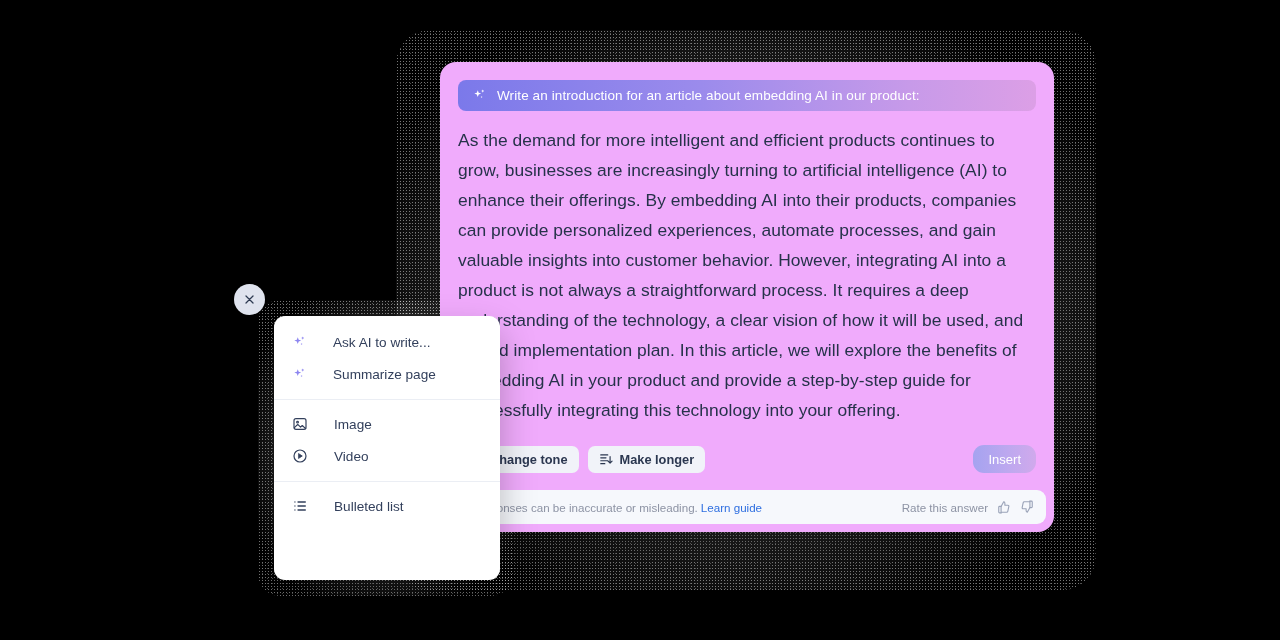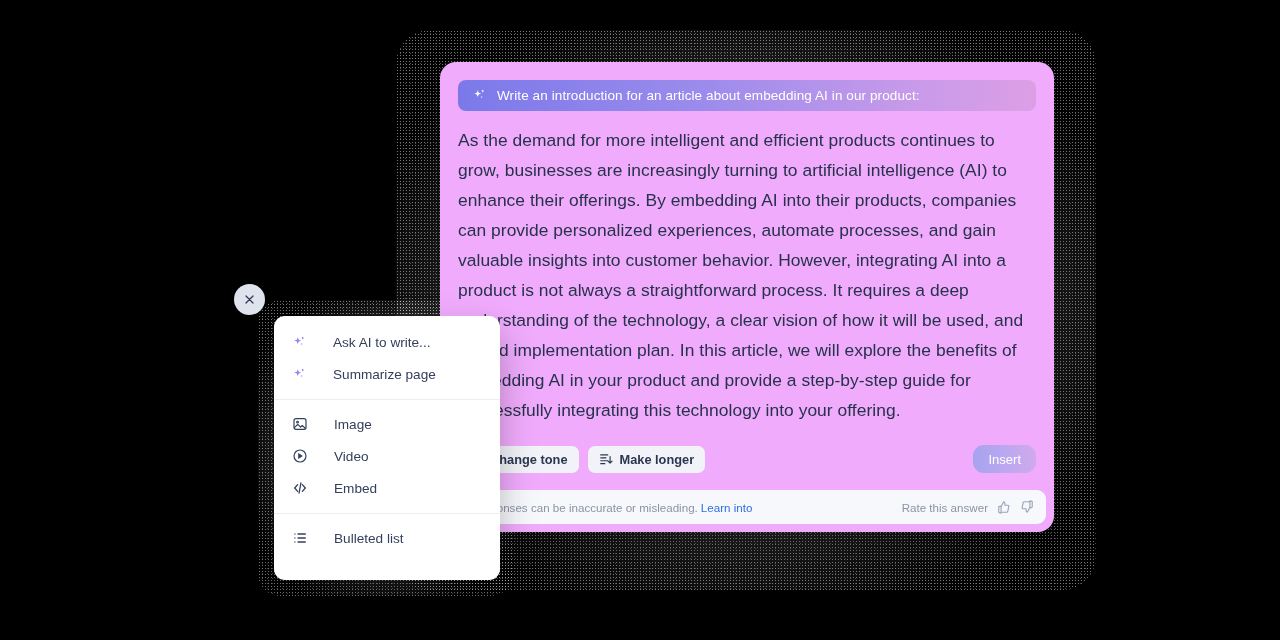--- a/index.html
+++ b/index.html
@@ -263,21 +263,21 @@
         </span>
         <span>Make longer</span>
       </button>
 
 
       <button id="insert-button">Insert</button>
     </div>
 
     <div id="card-footer">
       <span class="disclaimer">
-        <span>AI responses can be inaccurate or misleading.</span><span class="learn">Learn into</span>
+        <span>AI responses can be inaccurate or misleading.</span><span class="learn">Learn guide</span>
       </span>
 
       <span class="rate-group">
         <span class="rate-label">Rate this answer</span>
         <span>
           <svg class="thumb" viewBox="0 0 24 24" fill="none" stroke="#9aa3b8" stroke-width="1.9" stroke-linecap="round" stroke-linejoin="round">
             <path d="M7 22V11l4.5-8c1.2.2 2 1.1 2 2.4V9h5.2c1.1 0 1.9 1 1.6 2l-1.8 8.5c-.2.9-1 1.5-1.9 1.5H7z"></path>
             <path d="M7 11H4.5A1.5 1.5 0 003 12.5v8A1.5 1.5 0 004.5 22H7"></path>
           </svg>
         </span>
@@ -332,30 +332,20 @@
       <span>
         <svg class="mi-icon" viewBox="0 0 24 24" fill="none" stroke="#33405c" stroke-width="1.8" stroke-linecap="round" stroke-linejoin="round">
           <circle cx="12" cy="12" r="9"></circle>
           <path d="M10.2 8.6l5.2 3.4-5.2 3.4z" fill="#33405c" stroke-width="1.2"></path>
         </svg>
       </span>
       <span class="mi-label">Video</span>
     </div>
 
 
-    <div class="menu-item">
-      <span>
-        <svg class="mi-icon" viewBox="0 0 24 24" fill="none" stroke="#33405c" stroke-width="2" stroke-linecap="round" stroke-linejoin="round">
-          <path d="M8.5 7L4 12l4.5 5"></path>
-          <path d="M15.5 7L20 12l-4.5 5"></path>
-          <path d="M13.4 4.5l-2.8 15"></path>
-        </svg>
-      </span>
-      <span class="mi-label">Embed</span>
-    </div>
 
     <div class="menu-divider"></div>
 
     <div class="menu-item">
       <span>
         <svg class="mi-icon" viewBox="0 0 24 24" fill="none" stroke="#33405c" stroke-width="1.9" stroke-linecap="round" stroke-linejoin="round">
           <path d="M9 6h11M9 12h11M9 18h11"></path>
           <path d="M4.4 6h.02M4.4 12h.02M4.4 18h.02"></path>
         </svg>
       </span>

